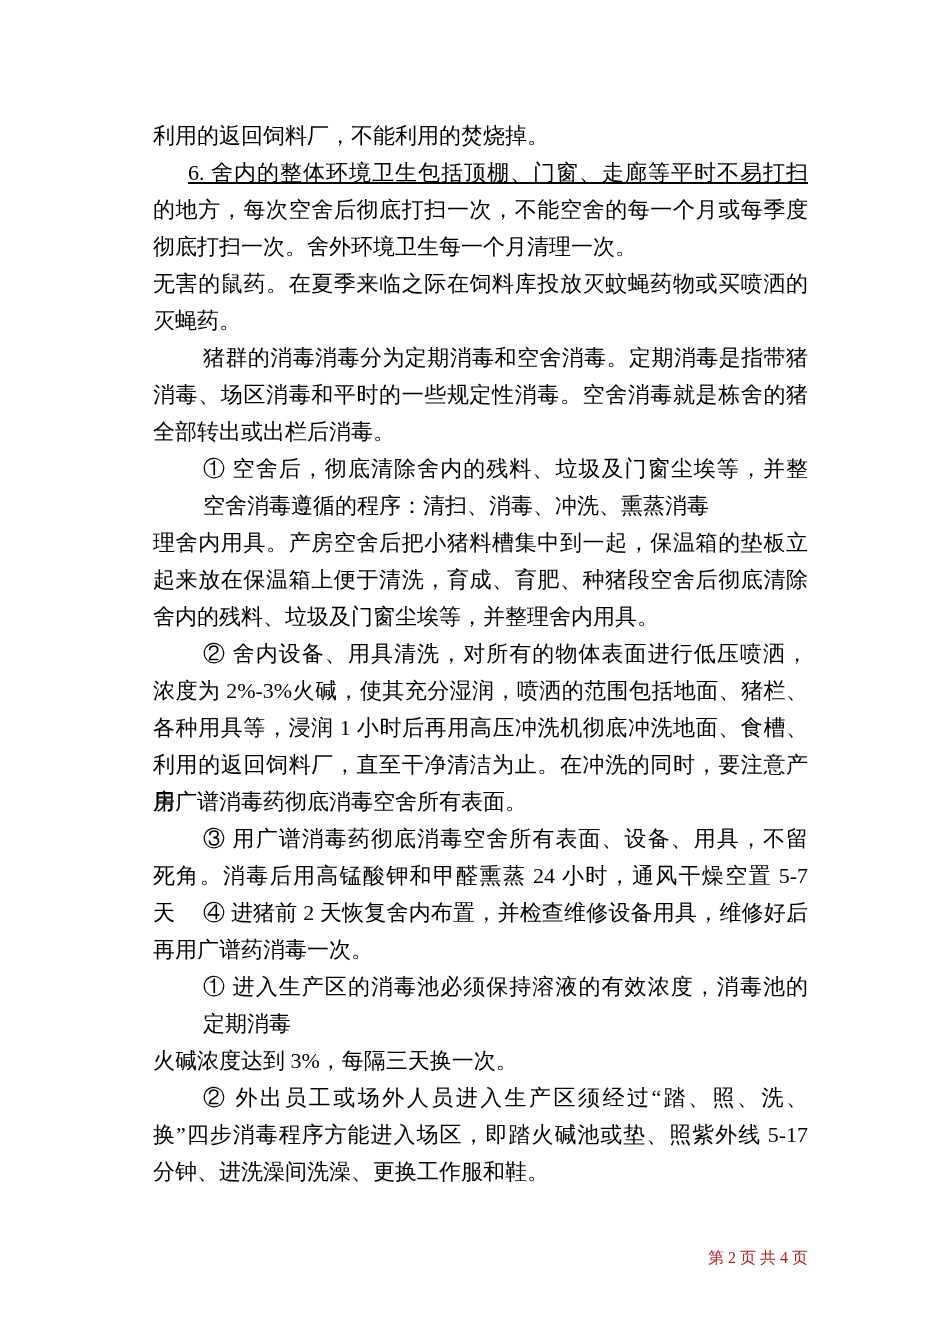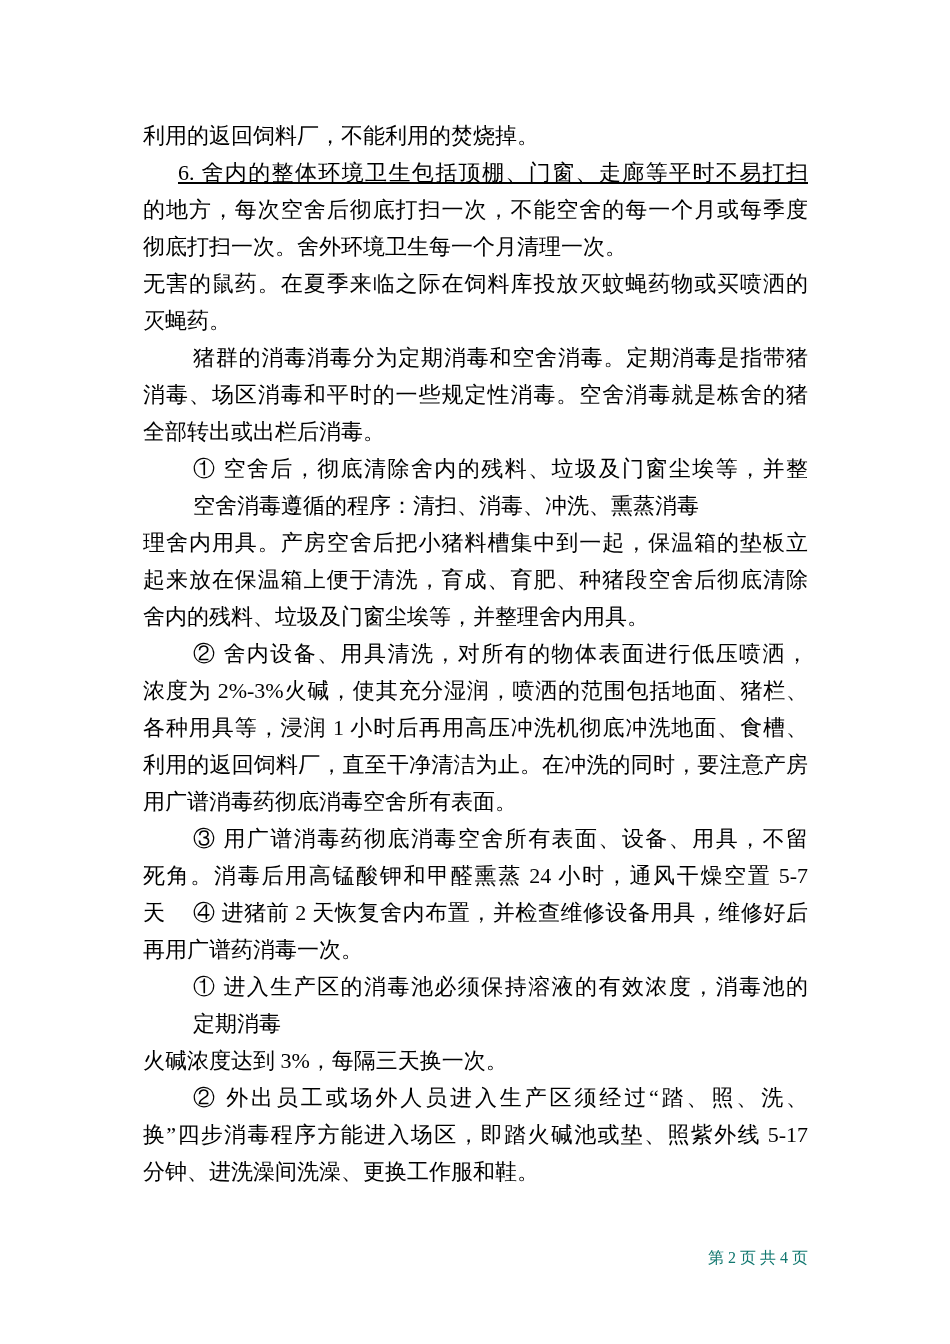--- a/index.html
+++ b/index.html
@@ -21,37 +21,38 @@
     left: 143px;
     top: 117px;
     width: 665px;
   }
   .line {
     font-size: 22px;
     line-height: 37px;
     height: 37px;
     white-space: pre;
     text-align: left;
+    margin-left: 10px;
   }
   .line.just {
     white-space: normal;
     text-align: justify;
     text-align-last: justify;
   }
   .line.ind-num { padding-left: 35px; text-decoration: underline; }
   .line.ind-full { padding-left: 50px; }
   .page-footer {
     position: absolute;
     left: 143px;
     top: 1248px;
     width: 665px;
     text-align: right;
     font-size: 16px;
     line-height: 20px;
-    color: #0f766e;
+    color: #b91c1c;
   }
 </style>
 </head>
 <body>
 
 <div class="page">
   <div class="text-block">
       <div class="line">利用的返回饲料厂，不能利用的焚烧掉。</div>
       <div class="line ind-num just">6. 舍内的整体环境卫生包括顶棚、门窗、走廊等平时不易打扫</div>
       <div class="line just">的地方，每次空舍后彻底打扫一次，不能空舍的每一个月或每季度</div>

